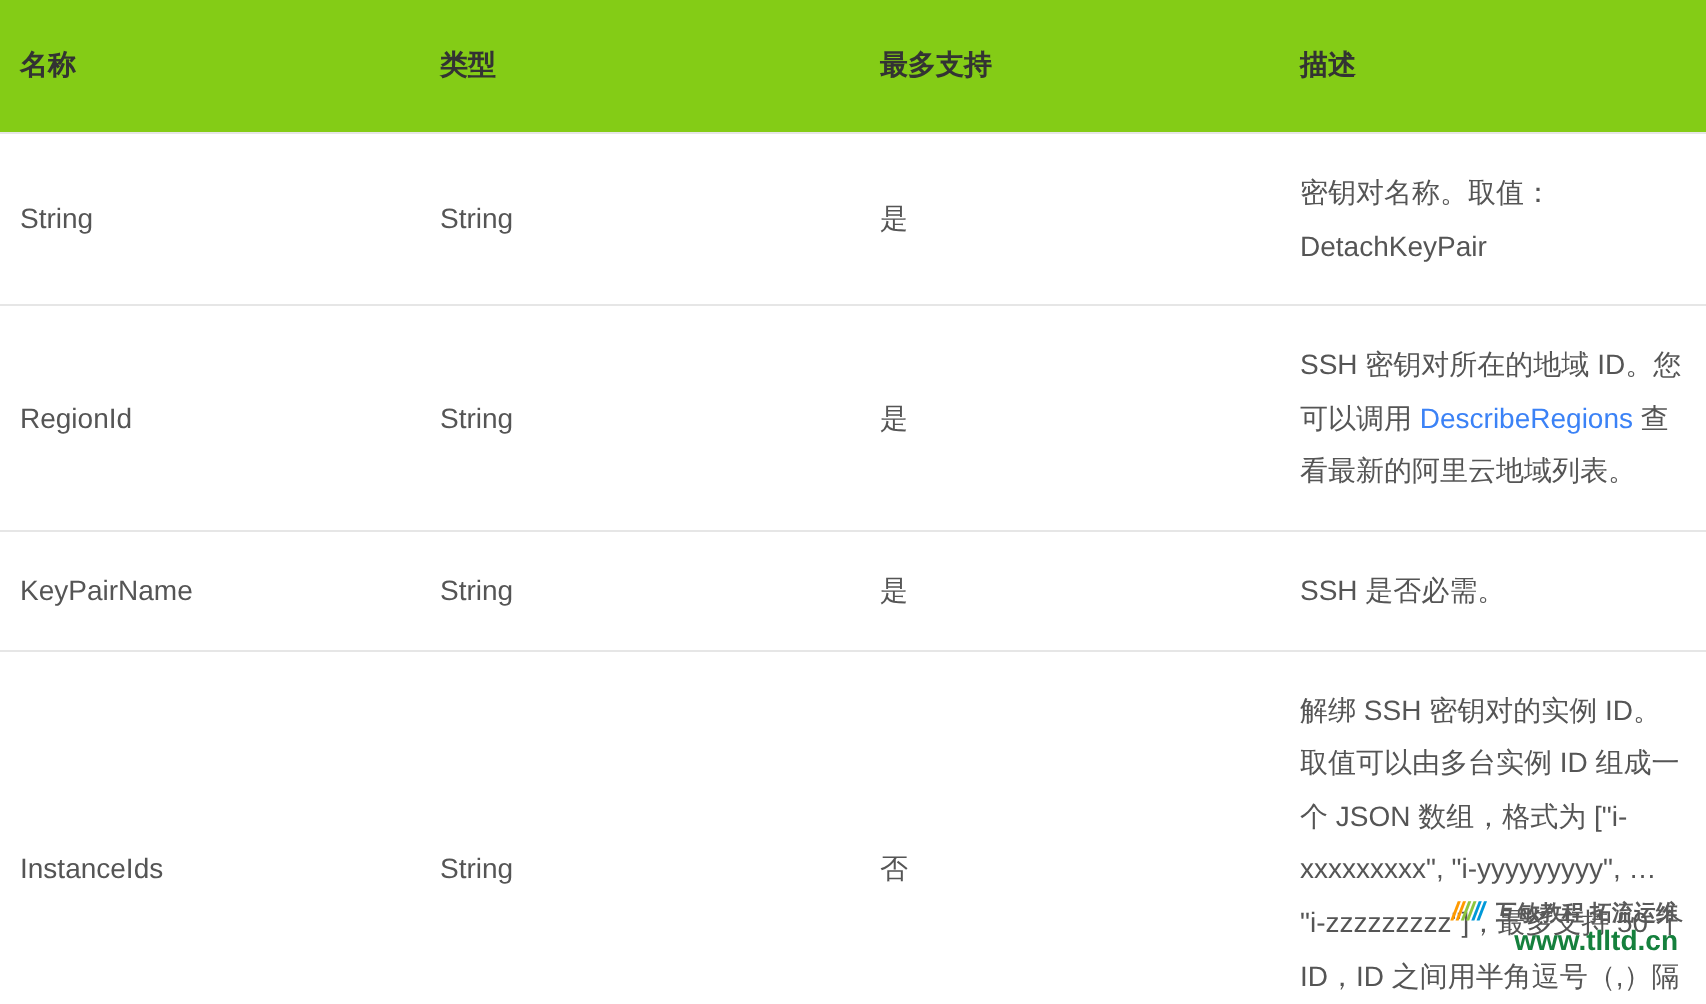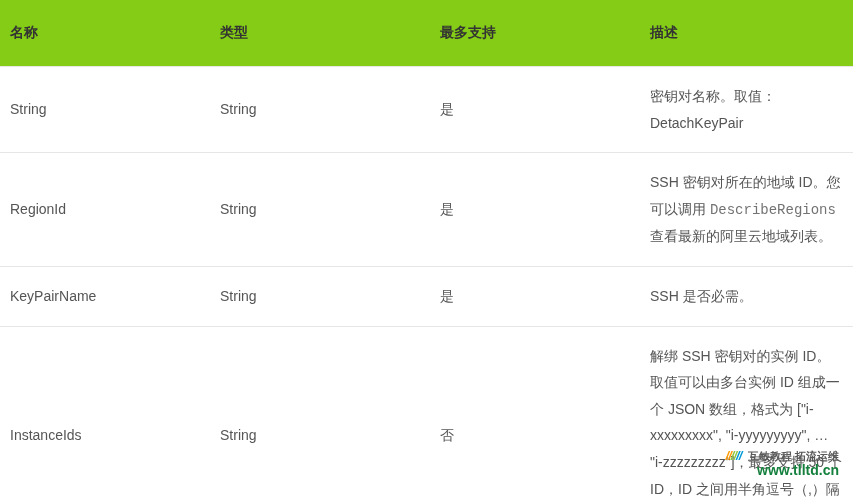--- a/index.html
+++ b/index.html
@@ -26,21 +26,21 @@
     background: #84cc16;
     font-weight: 600;
     color: #333;
     padding: 24px 10px;
   }
   td { color: #555; line-height: 1.9; }
   col.c1 { width: 210px; }
   col.c2 { width: 220px; }
   col.c3 { width: 210px; }
   col.c4 { width: auto; }
-  a.link { color: #737373; text-decoration: none; font-family: Liberation Mono, monospace; }
+  a.link { color: #3b82f6; text-decoration: none; }
   .watermark {
     position: absolute;
     right: 14px;
     top: 448px;
     font-size: 13px;
     pointer-events: none;
     user-select: none;
   }
   .watermark .slashes {
     font-family: Arial, sans-serif;

